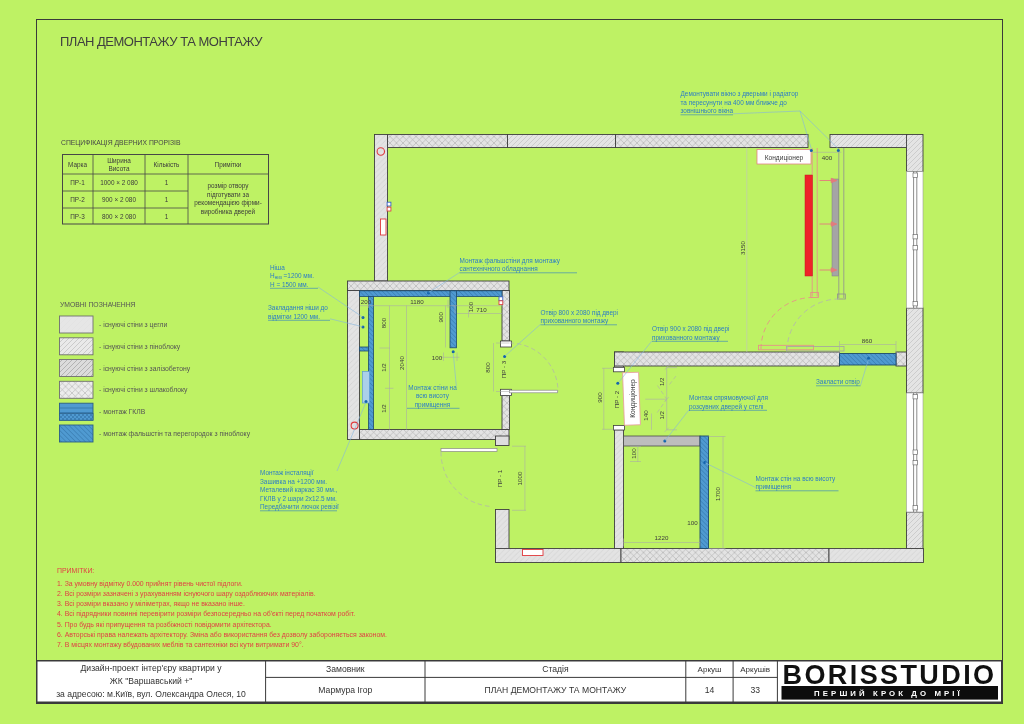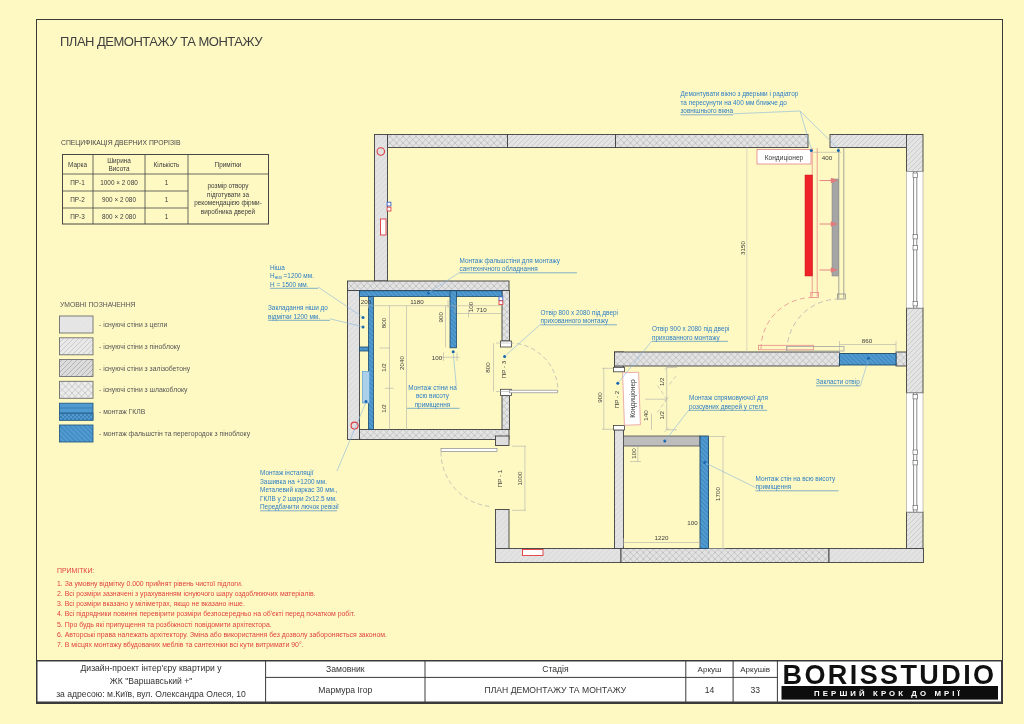--- a/index.html
+++ b/index.html
@@ -1,16 +1,16 @@
 <!DOCTYPE html>
 <html><head>
 <meta charset="utf-8">
 <style>
   html,body{margin:0;padding:0;background:#fff;}
-  #page{position:relative;width:1024px;height:724px;background:#fef9c3;overflow:hidden;
+  #page{position:relative;width:1024px;height:724px;background:#bef264;overflow:hidden;
         font-family:"Liberation Sans",sans-serif;}
   .abs{position:absolute;}
   .ttl{color:#3f3f3f;}
 </style>
 </head>
 <body>
 <div id="page">
 
   <div class="abs" style="left:36px;top:19px;width:965px;height:683px;border:1.5px solid #3a3a3a;"></div>
 

